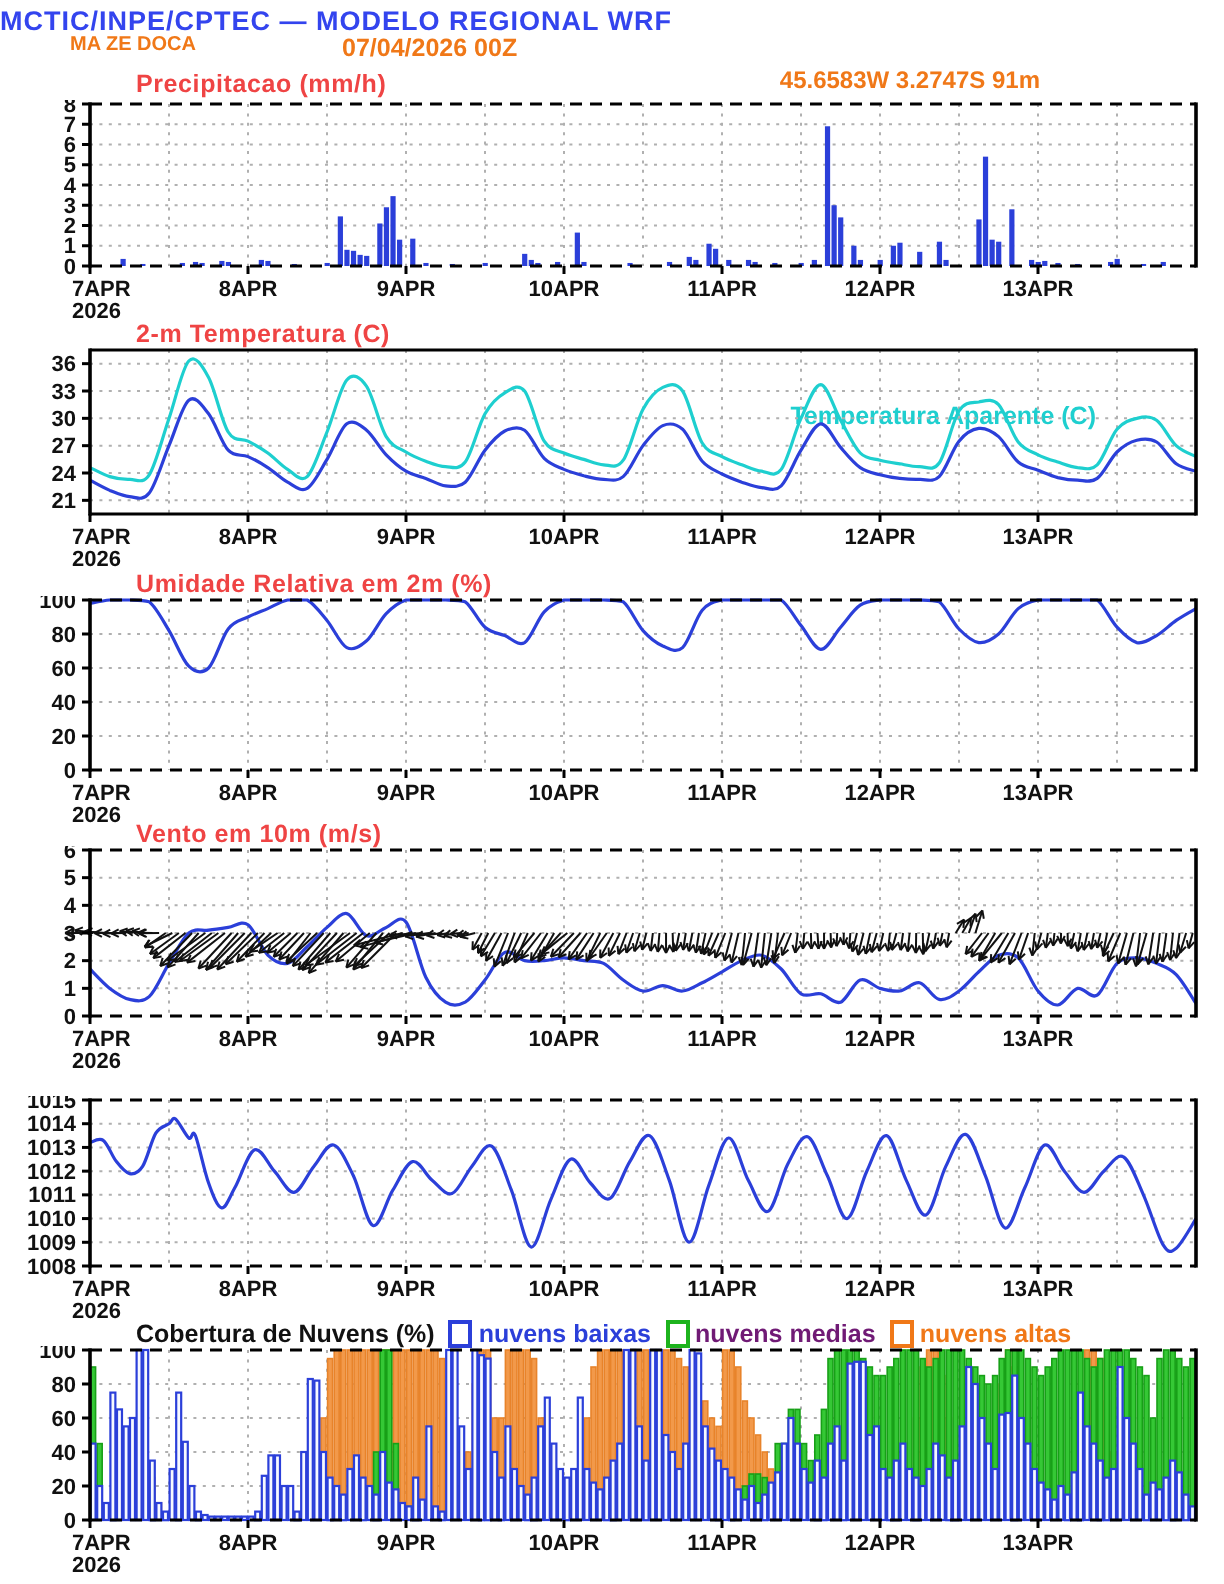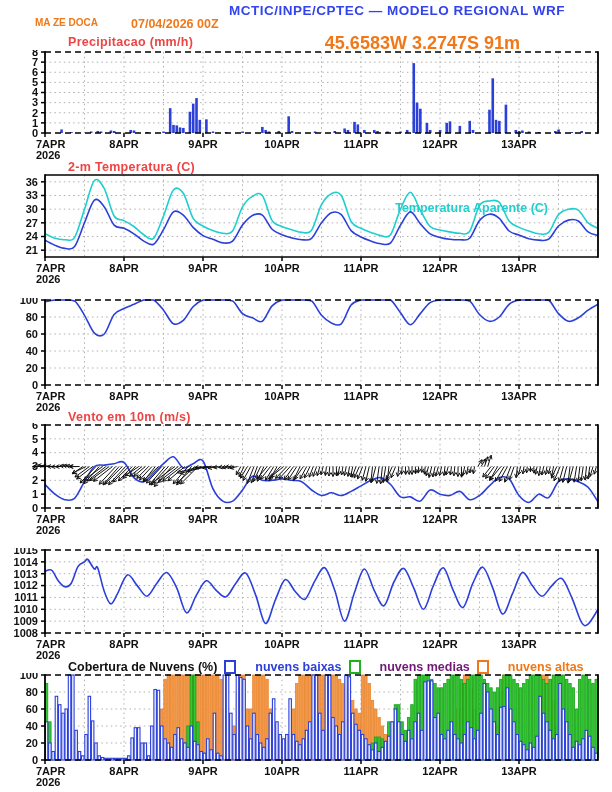--- a/index.html
+++ b/index.html
@@ -1,45 +1,46 @@
 <!DOCTYPE html>
 <html><head>
 <meta charset="utf-8">
 <style>
   html,body{margin:0;padding:0;background:#fff;}
   #page{position:relative;width:612px;height:792px;background:#fff;overflow:hidden;
         font-family:"Liberation Sans",sans-serif;}
-  .hdr1{position:absolute;top:3px;left:0;width:565px;text-align:right;
+  .hdr1{position:absolute;top:3px;left:0;width:565px;text-align:left;
         font-size:13.5px;font-weight:700;letter-spacing:.5px;}
   .hdr-station{position:absolute;top:17px;left:35px;font-size:10px;font-weight:700;}
   .hdr-run{position:absolute;top:17px;left:131px;font-size:12.5px;font-weight:700;}
-  .hdr-loc{position:absolute;top:33px;right:92px;font-size:18px;font-weight:700;}
+  .hdr-loc{position:absolute;top:33px;right:92px;font-size:12px;font-weight:700;}
   .ptitle{position:absolute;left:68px;font-size:12.5px;font-weight:700;color:#ef4444;
           letter-spacing:.3px;white-space:nowrap;}
   .rtitle{position:absolute;font-size:12.5px;font-weight:700;white-space:nowrap;margin-top:41px;}
   .t1{top:35px}.t2{top:160px}.t3{top:285px}.t4{top:410px}.t5{top:535px}
   .legendrow{position:absolute;top:660px;left:68px;right:6px;display:flex;align-items:center;
              gap:7px;font-size:12.5px;font-weight:700;white-space:nowrap;}
-  .lgitem{display:flex;align-items:center;gap:19px;}
+  .lgitem{display:flex;align-items:center;gap:3px;}
   .lgbox{display:inline-block;width:8px;height:10px;border:2px solid #000;background:#fff;}
   svg.panel{position:absolute;left:0;}
   svg text{font-family:"Liberation Sans",sans-serif;font-weight:700;fill:#111;}
 </style>
 </head>
 <body>
 
 <div id="page">
   <div class="hdr1" style="color: rgb(51, 68, 238);">MCTIC/INPE/CPTEC — MODELO REGIONAL WRF</div>
   <div class="hdr-station" style="color: rgb(240, 120, 24);">MA ZE DOCA</div>
-  <div class="hdr-run" style="color: rgb(240, 120, 24);">07/04/2026 00Z</div>
+  <div class="hdr-run" style="color: rgb(240, 120, 24); margin-left: 40px;">07/04/2026 00Z</div>
   <div class="hdr-loc" style="color: rgb(240, 120, 24);">45.6583W 3.2747S 91m</div>
 
   <div class="ptitle t1">Precipitacao (mm/h)</div>
   <div class="ptitle t2">2-m Temperatura (C)</div>
   <div class="rtitle t2" style="right: 64px; color: rgb(30, 207, 207);">Temperatura Aparente (C)</div>
+  <div class="ptitle t3">Umidade Relativa em 2m (%)</div>
   <div class="ptitle t4">Vento em 10m (m/s)</div>
 
   <div class="legendrow">
     <span style="color:#111">Cobertura de Nuvens (%)</span>
     <span class="lgitem">
       <span class="lgbox" style="border-color: rgb(43, 63, 217);"></span>
       <span style="color: rgb(43, 63, 217);">nuvens baixas</span>
     </span>
     <span class="lgitem">
       <span class="lgbox" style="border-color: rgb(29, 179, 29);"></span>

